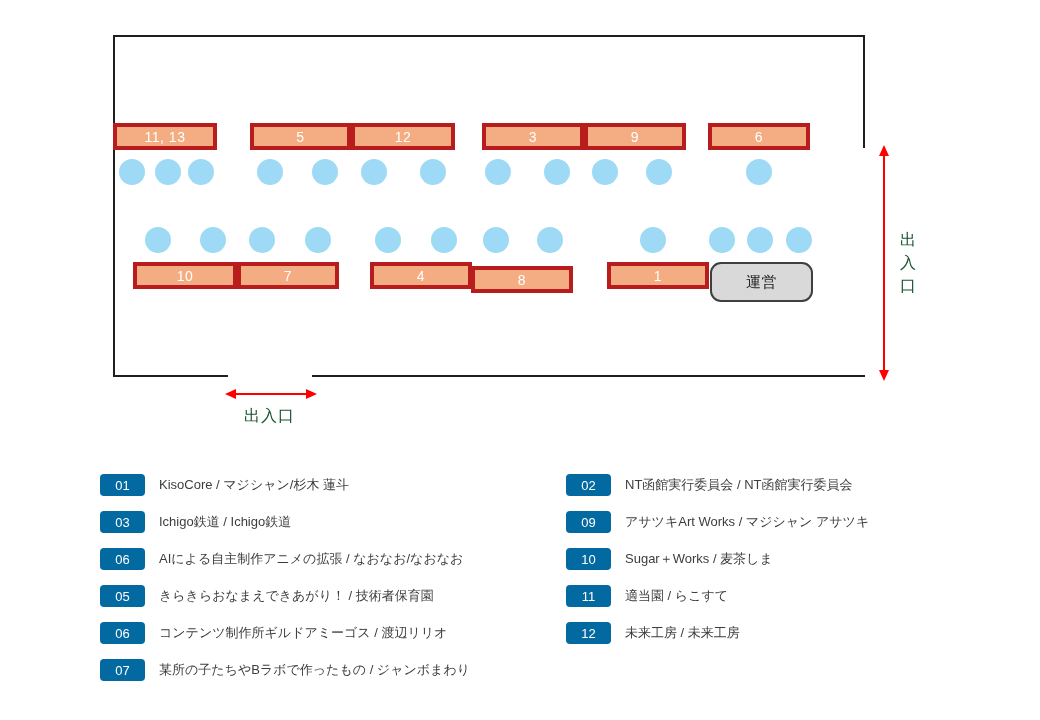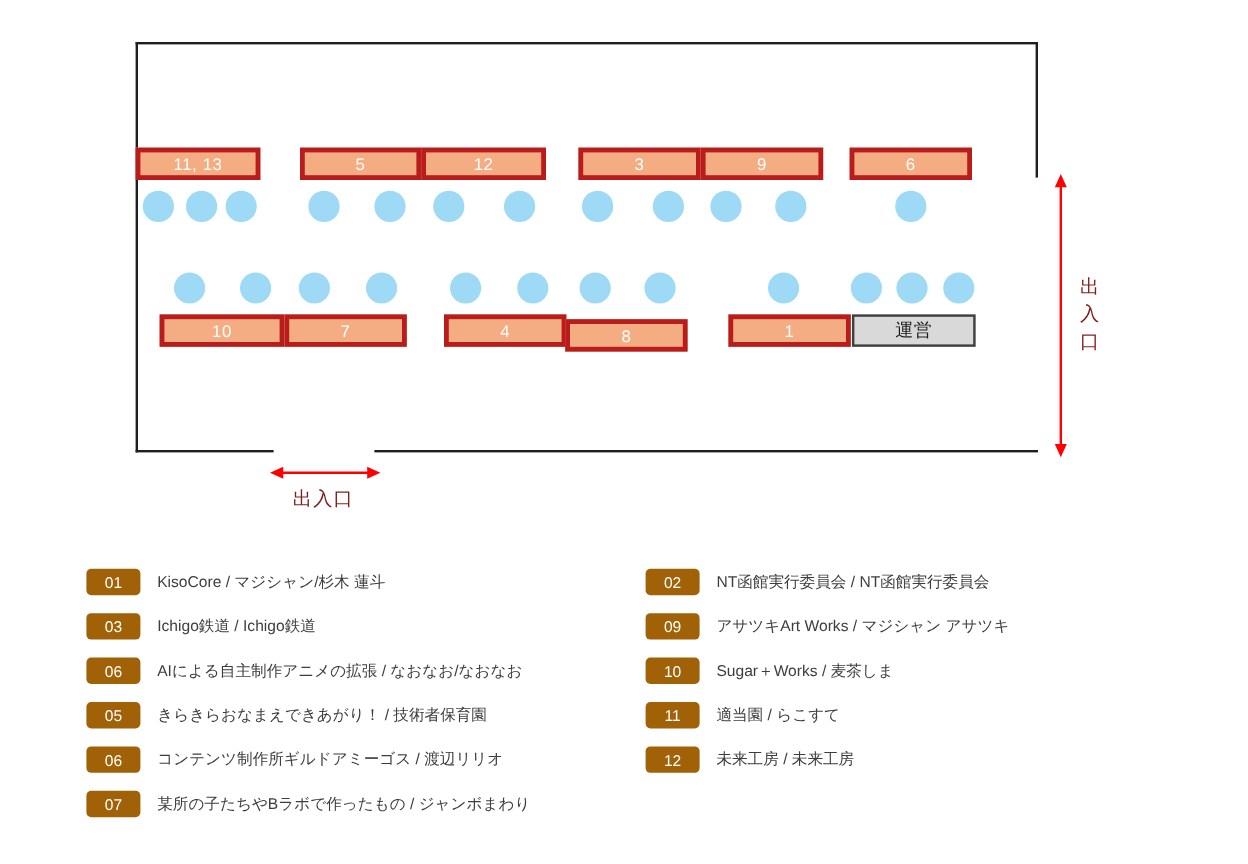--- a/index.html
+++ b/index.html
@@ -22,34 +22,35 @@
   .table.admin{
     background:#d9d9d9;border:2px solid #3f3f3f;color:#1c1c1c;font-size:15px;
   }
   
   .chair{
     position:absolute;width:26px;height:26px;border-radius:50%;
     background:#9edaf5;
   }
   
   .door-label{
-    position:absolute;color:#7f1d1d;font-size:16px;letter-spacing:1px;
+    position:absolute;color:#14532d;font-size:16px;letter-spacing:1px;
   }
   .door-label.vertical{
     width:20px;word-break:break-all;line-height:1.45;text-align:center;letter-spacing:0;
   }
   
   .legend-col{
     position:absolute;display:flex;flex-direction:column;gap:15px;
   }
   .legend-row{display:flex;align-items:center;}
   .legend-badge{
-    width:45px;height:22px;border-radius:4px;background:#a16207;
+    width:45px;height:22px;border-radius:4px;background:#0369a1;
     color:#ffffff;font-size:13px;display:flex;align-items:center;justify-content:center;
     flex:0 0 auto;
+    margin-left:28px;
   }
   .legend-label{
     margin-left:14px;font-size:13px;color:#3d3d3d;white-space:nowrap;
   }
 </style>
 </head>
 <body>
 
 <div class="abs" style="left:0;top:0;width:1040px;height:460px;">
 
@@ -64,21 +65,21 @@
       <div class="table" style="left: 250px; top: 123px; width: 101px; height: 27px;">5</div>
       <div class="table" style="left: 351px; top: 123px; width: 104px; height: 27px;">12</div>
       <div class="table" style="left: 482px; top: 123px; width: 102px; height: 27px;">3</div>
       <div class="table" style="left: 584px; top: 123px; width: 102px; height: 27px;">9</div>
       <div class="table" style="left: 708px; top: 123px; width: 102px; height: 27px;">6</div>
       <div class="table" style="left: 133px; top: 262px; width: 104px; height: 27px;">10</div>
       <div class="table" style="left: 237px; top: 262px; width: 102px; height: 27px;">7</div>
       <div class="table" style="left: 370px; top: 262px; width: 102px; height: 27px;">4</div>
       <div class="table" style="left: 471px; top: 266px; width: 102px; height: 27px;">8</div>
       <div class="table" style="left: 607px; top: 262px; width: 102px; height: 27px;">1</div>
-      <div class="table admin" style="left: 710px; top: 262px; width: 103px; height: 27px;">運営</div>
+      <div class="table admin" style="left: 710px; top: 262px; width: 103px; height: 40px; border-radius: 11px;">運営</div>
     </div>
   <div class="abs" style="left:0;top:0;">
       <div class="chair" style="left: 119px; top: 159px; width: 26px; height: 26px;"></div>
       <div class="chair" style="left: 155px; top: 159px; width: 26px; height: 26px;"></div>
       <div class="chair" style="left: 188px; top: 159px; width: 26px; height: 26px;"></div>
       <div class="chair" style="left: 257px; top: 159px; width: 26px; height: 26px;"></div>
       <div class="chair" style="left: 312px; top: 159px; width: 26px; height: 26px;"></div>
       <div class="chair" style="left: 361px; top: 159px; width: 26px; height: 26px;"></div>
       <div class="chair" style="left: 420px; top: 159px; width: 26px; height: 26px;"></div>
       <div class="chair" style="left: 485px; top: 159px; width: 26px; height: 26px;"></div>

